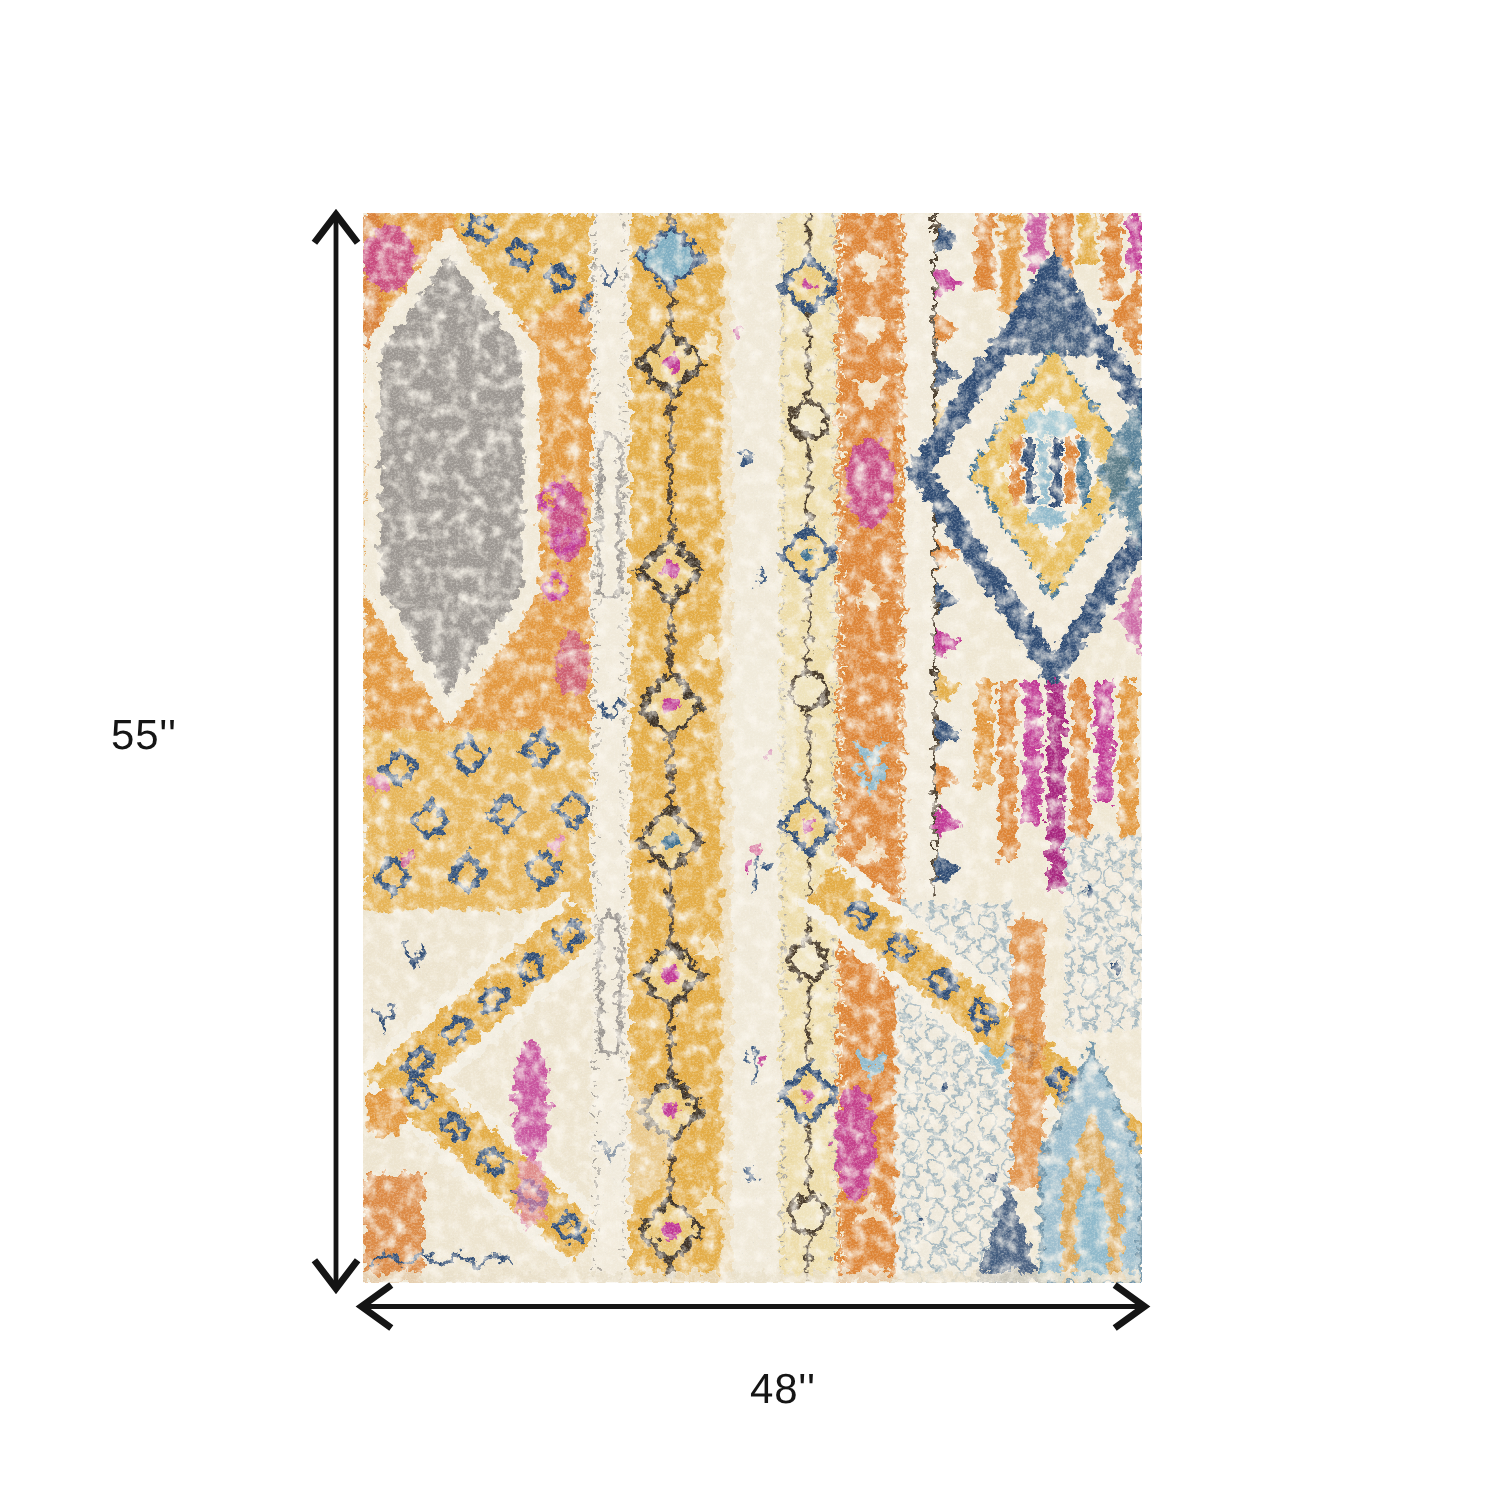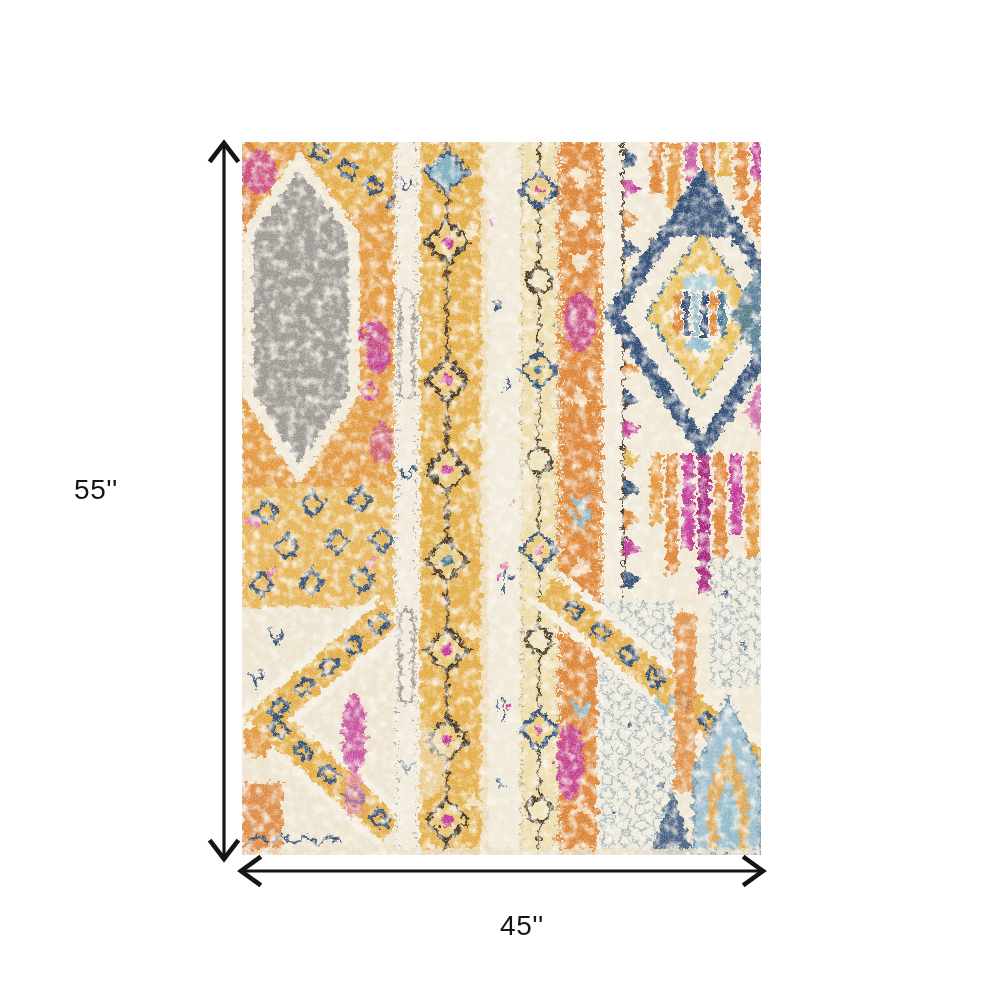--- a/index.html
+++ b/index.html
@@ -286,15 +286,15 @@
       <path d="M211,842 L224,859 L237,842" stroke-width="4.6"></path>
     </g>
     <g stroke="#151515" fill="none" stroke-linecap="square">
       <line x1="244" y1="871" x2="760" y2="871" stroke-width="3.2"></line>
       <path d="M259,858 L241,871 L259,884" stroke-width="4.6"></path>
       <path d="M745,858 L763,871 L745,884" stroke-width="4.6"></path>
     </g>
   </svg>
 
   <div class="dim-label h">55''</div>
-  <div class="dim-label w">45''</div>
+  <div class="dim-label w">48''</div>
 
 </div>
 
 </body></html>

